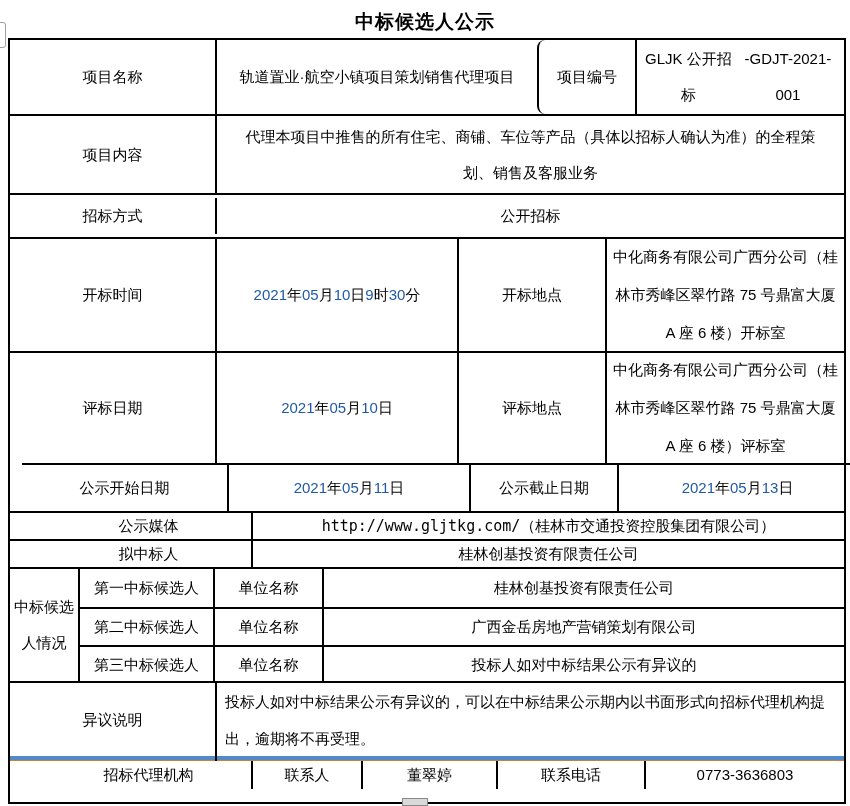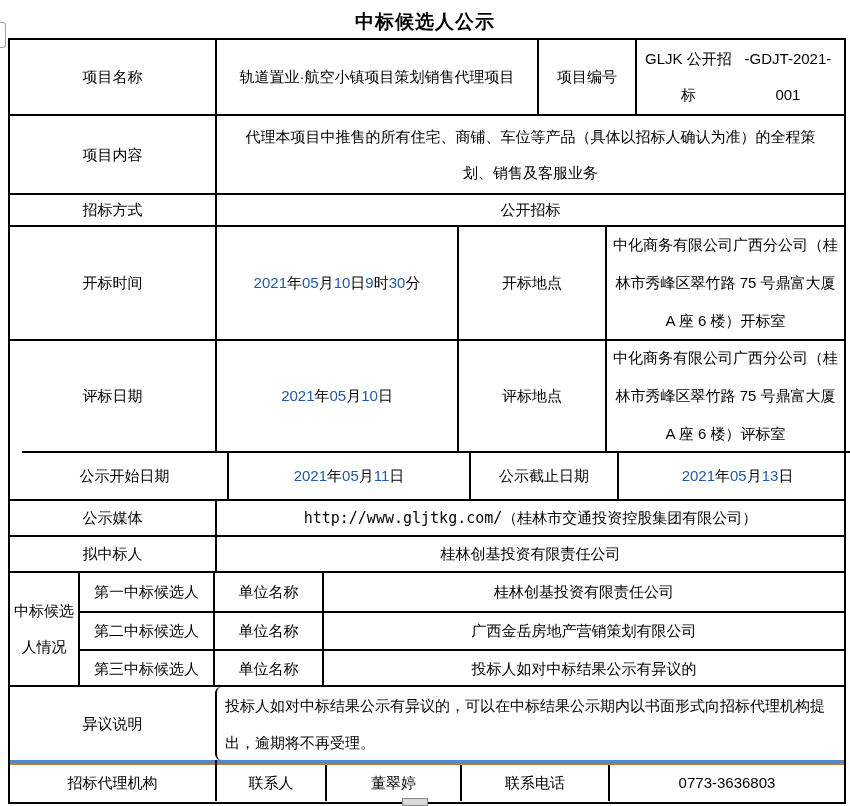--- a/index.html
+++ b/index.html
@@ -27,43 +27,43 @@
   .trow.no-top{border-top:none;}
   .cell{
     display:flex;align-items:center;justify-content:center;text-align:center;
     border-left:2px solid #000;line-height:36px;padding:0 4px;overflow:hidden;
   }
   .cell.cfirst{border-left:none;}
   .cell.left{justify-content:flex-start;text-align:left;}
   .lab{flex:0 0 205px;}
   .grow{flex:1 1 auto;}
   .w322{flex:0 0 322px;}
-  .w98{flex:0 0 98px;}
+  .w98{flex:0 0 98px;border-radius:8px;}
   .w242{flex:0 0 242px;}
   .w148{flex:0 0 148px;}
   .w110{flex:0 0 110px;}
   .w135{flex:0 0 135px;}
   .wgroup{flex:0 0 68px;line-height:36px;}
   .w109{flex:0 0 109px;}
   .h74{height:74px;}
   .h79{height:79px;line-height:40px;}
-  .h36{height:32px;line-height:32px;align-items:center;}
+  .h36{height:44px;line-height:32px;align-items:center;}
   .h114{height:114px;}
   .h112{height:112px;}
   .h39{height:48px;margin-left:12px;}
-  .h38{height:36px;}
+  .h38{height:28px;padding-left:36px;}
   .h75{height:75px;}
   .lh38{line-height:38px;}
   .two-line{justify-content:center;line-height:36px;}
   .sub-col{flex:1 1 auto;display:flex;flex-direction:column;}
   .sub-row{display:flex;flex:0 0 38px;border-top:2px solid #000;}
   .sub-row.sfirst{border-top:none;flex:0 0 38px;}
   .sub-row + .sub-row{flex:0 0 37px;}
   .sub-row .cell{height:100%;font-family:Liberation Serif, serif;}
-  .objection-text{line-height:37px;padding:0 8px 0 8px;border-radius:6px;}
+  .objection-text{line-height:37px;padding:0 8px 0 8px;}
   .divider-band{
     position:relative;height:5px;width:100%;
     background:var(--divider-blue);
     border-bottom:1px solid var(--divider-orange);
   }
   .divider-tick{
     position:absolute;left:205px;top:0;width:2px;height:5px;background:#000;
   }
   .mono{font-family:"DejaVu Sans Mono","Liberation Mono",monospace;font-size:15px;}
   .num-blue{color:var(--date-blue);}

